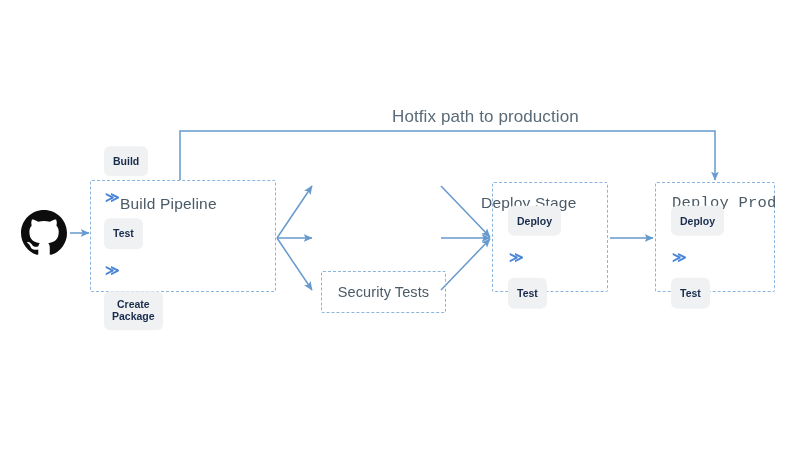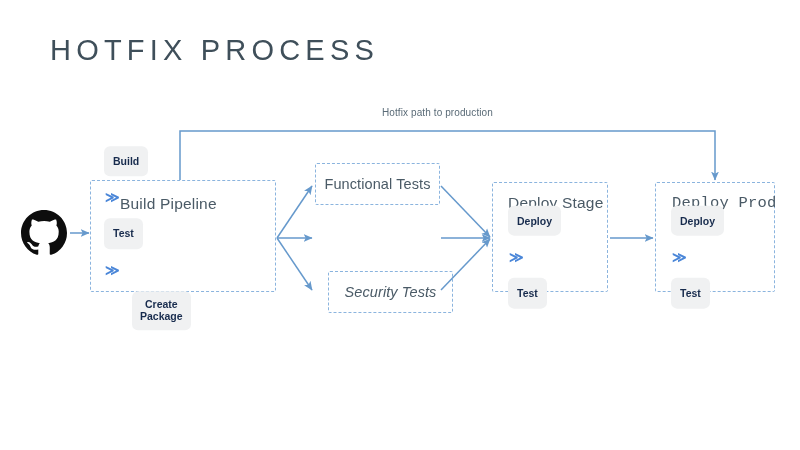--- a/index.html
+++ b/index.html
@@ -69,40 +69,40 @@
     font-weight: 400;
     white-space: nowrap;
     letter-spacing: 0.2px;
   }
 
   #box-build-pipeline { left: 90px;  top: 180px; width: 186px; height: 112px; }
   #box-deploy-stage   { left: 492px; top: 182px; width: 116px; height: 110px; }
   #box-deploy-prod    { left: 655px; top: 182px; width: 120px; height: 110px; }
 
   #title-build-pipeline { left: 120px; top: 195px; }
-  #title-deploy-stage   { left: 508px; top: 194px; }
+  #title-deploy-stage   { left: 481px; top: 194px; }
   #title-deploy-prod    { left: 672px; top: 194px; font-family: Liberation Mono, monospace; }
 
   
   .test-box {
     position: absolute;
     border: 1.4px dashed #8bb4de;
     border-radius: 2px;
     box-sizing: border-box;
     display: flex;
     align-items: center;
     justify-content: center;
     font-size: 14.5px;
     color: #4a5a66;
     letter-spacing: 0.1px;
     white-space: nowrap;
   }
   #box-functional-tests { left: 315px; top: 163px; width: 125px; height: 42px; }
   #box-regression-tests { left: 315px; top: 217px; width: 125px; height: 42px; }
-  #box-security-tests   { left: 328px; top: 271px; width: 125px; height: 42px; font-style: italic; }
+  #box-security-tests   { left: 321px; top: 271px; width: 125px; height: 42px; }
 
   
   .chip-row {
     position: absolute;
     display: flex;
     align-items: flex-start;
     gap: 14px;
     flex-direction: column;
   }
   #chips-build-pipeline { left: 104px; top: 238px; transform: translateY(-50%); }
@@ -115,47 +115,46 @@
     color: #172b4d;
     font-weight: bold;
     font-size: 10.5px;
     text-align: center;
     line-height: 1.18;
     padding: 9px 9px;
     min-width: 26px;
     box-sizing: border-box;
     white-space: pre-line;
   }
-  .chip.tall { padding: 7px 8px; margin-left: 28px; }
+  .chip.tall { padding: 7px 8px; }
 
   .chevron {
     color: #4a86d8;
     font-size: 14px;
     line-height: 1;
     font-weight: 600;
     padding: 0 1px;
   }
 
   
   #hotfix-label {
     position: absolute;
-    left: 382px;
+    left: 392px;
     top: 107px;
-    font-size: 10px;
+    font-size: 17px;
     color: #5a6b77;
     white-space: nowrap;
     letter-spacing: 0.1px;
   }
 </style>
 </head>
 <body>
 
 <div id="canvas">
 
-  <div id="page-title">HOTFIX PROCESS</div>
 
   <div id="hotfix-label">Hotfix path to production</div>
 
   <svg id="connectors" viewBox="0 0 800 450" xmlns="http://www.w3.org/2000/svg">
     <defs>
       <marker id="arrowhead" markerWidth="7" markerHeight="7" refX="5.6" refY="3" orient="auto" markerUnits="strokeWidth">
         <path d="M0,0.4 L6,3 L0,5.6 L1.4,3 Z" fill="#6699cc"></path>
       </marker>
     </defs>
 
@@ -187,21 +186,20 @@
   <div id="title-build-pipeline" class="group-title">Build Pipeline</div>
   <div id="chips-build-pipeline" class="chip-row">
     <div class="chip">Build</div>
     <span class="chevron">≫</span>
     <div class="chip">Test</div>
     <span class="chevron">≫</span>
     <div class="chip tall">Create
 Package</div>
   </div>
 
-  <div id="box-functional-tests" class="test-box">Functional Tests</div>
   <div id="box-security-tests" class="test-box">Security Tests</div>
 
   <div id="box-deploy-stage" class="group-box"></div>
   <div id="title-deploy-stage" class="group-title">Deploy Stage</div>
   <div id="chips-deploy-stage" class="chip-row">
     <div class="chip">Deploy</div>
     <span class="chevron">≫</span>
     <div class="chip">Test</div>
   </div>
 

